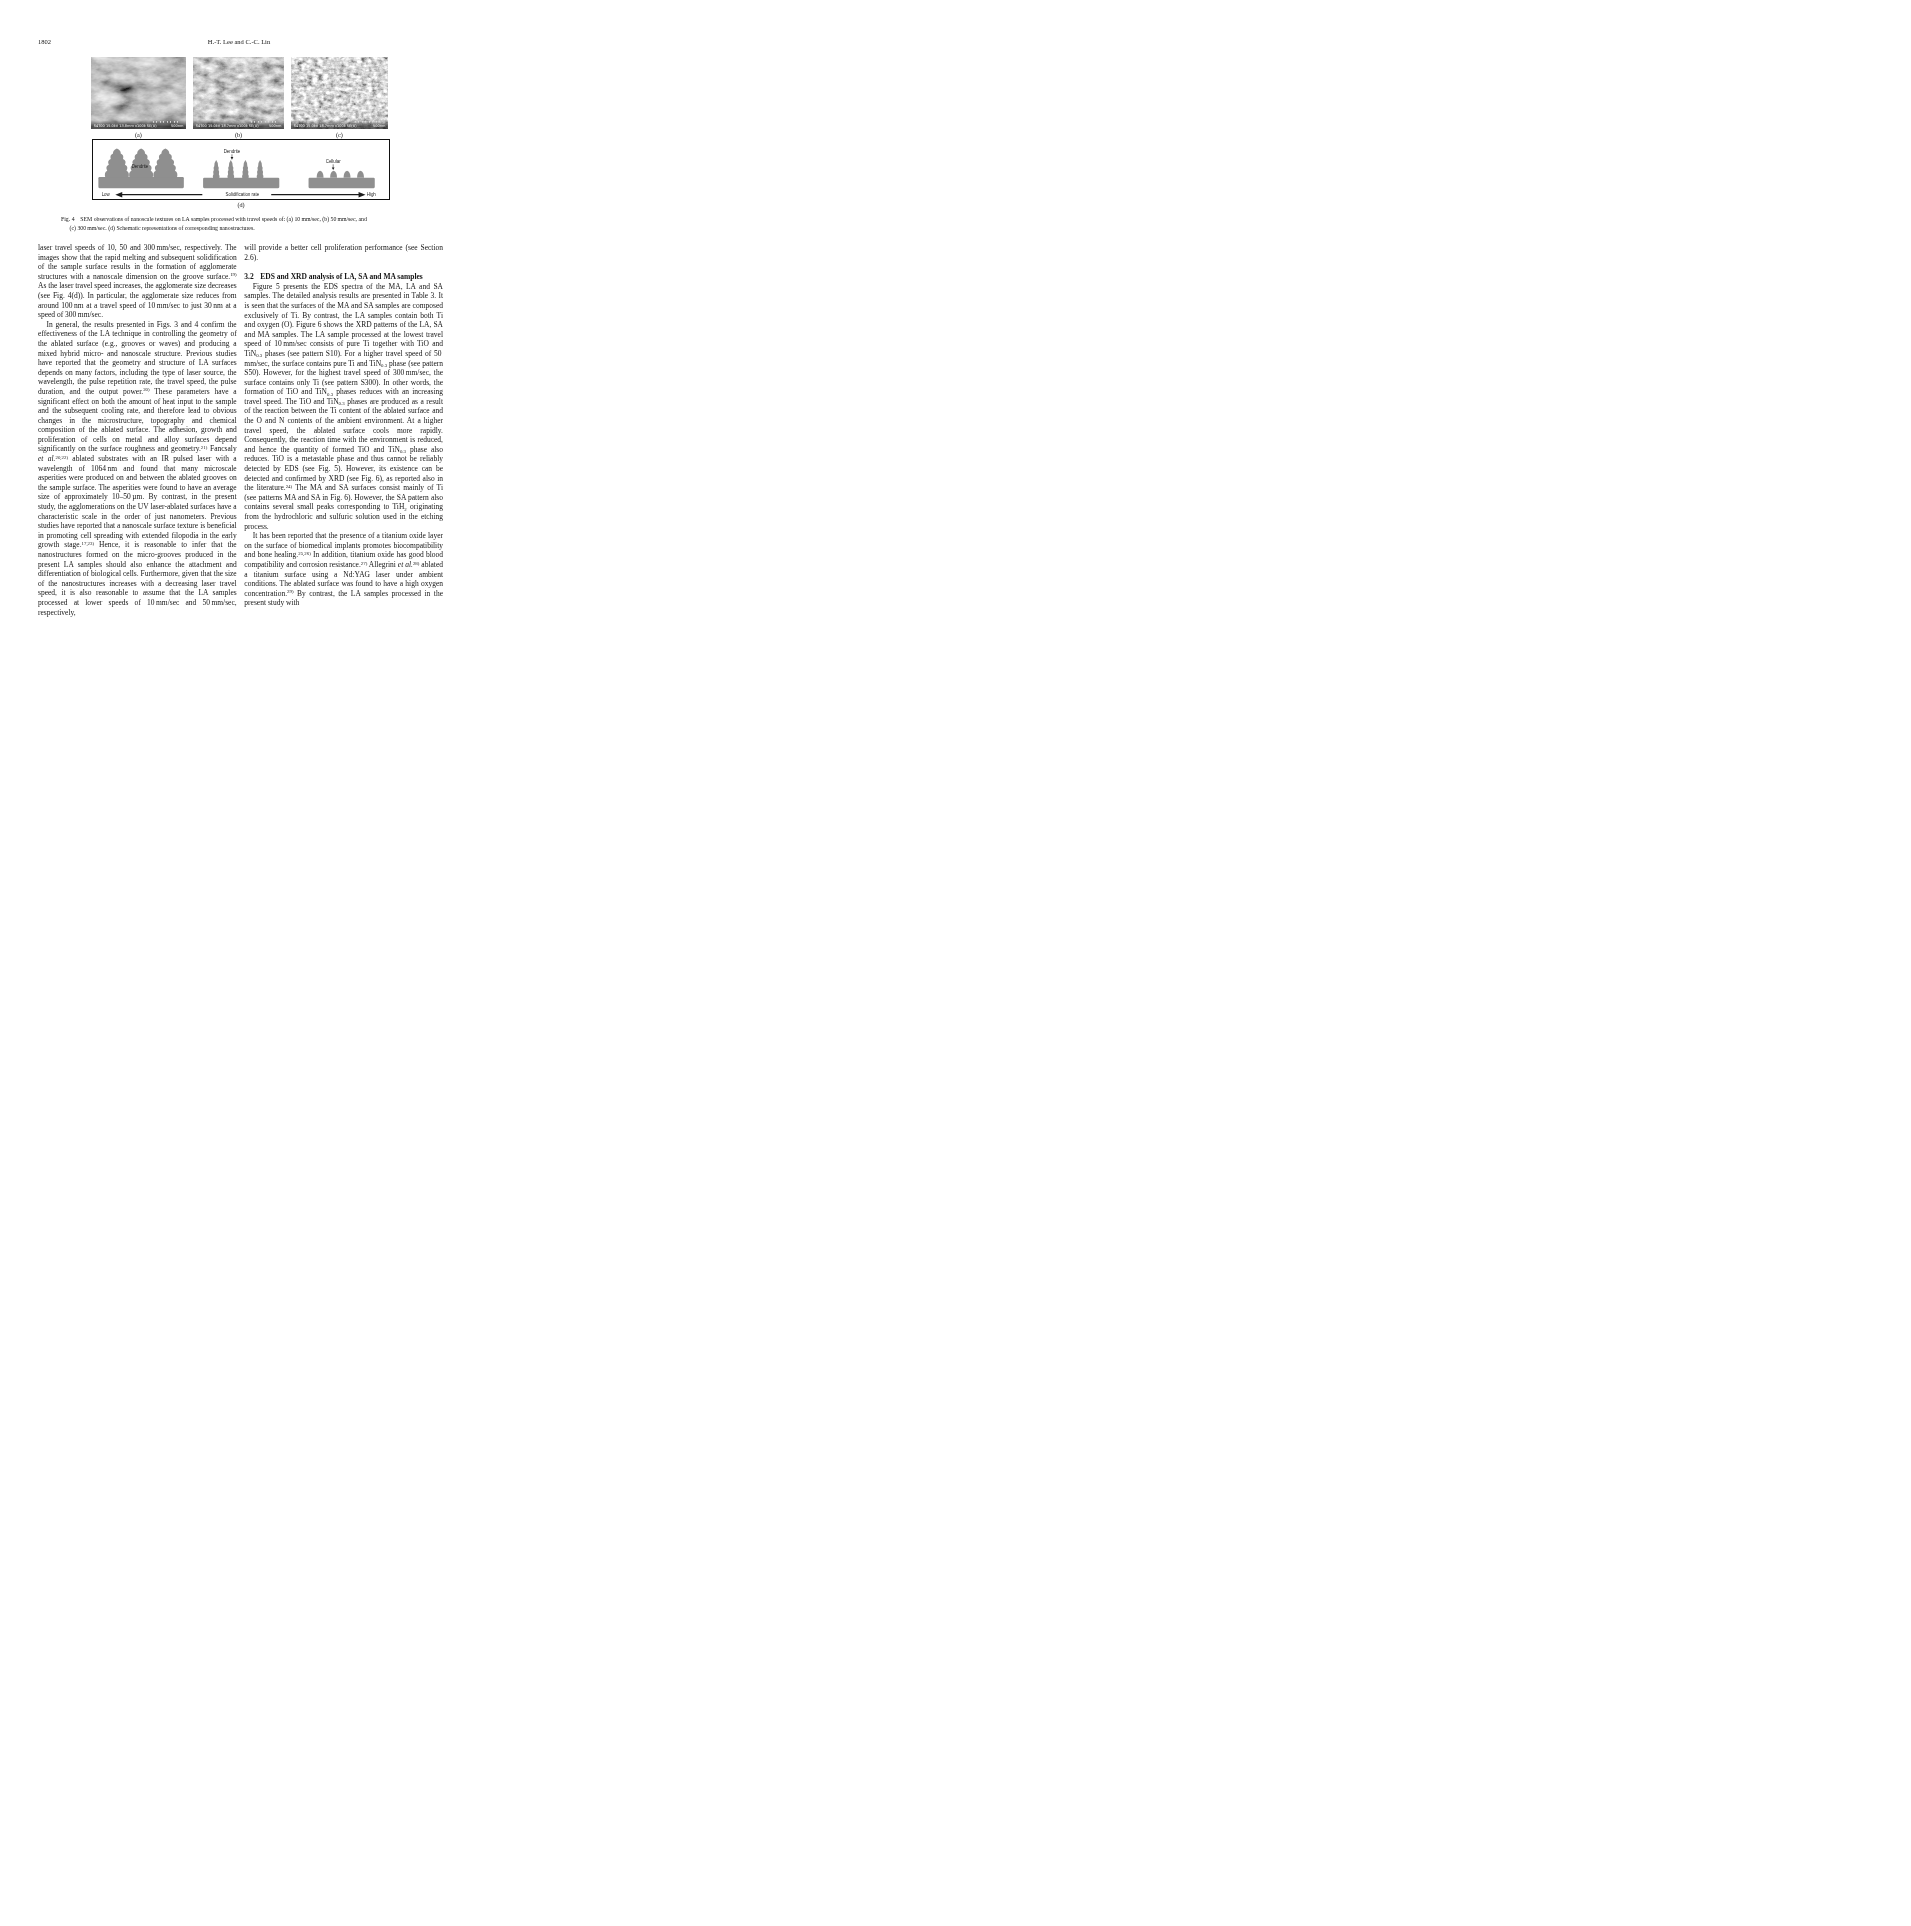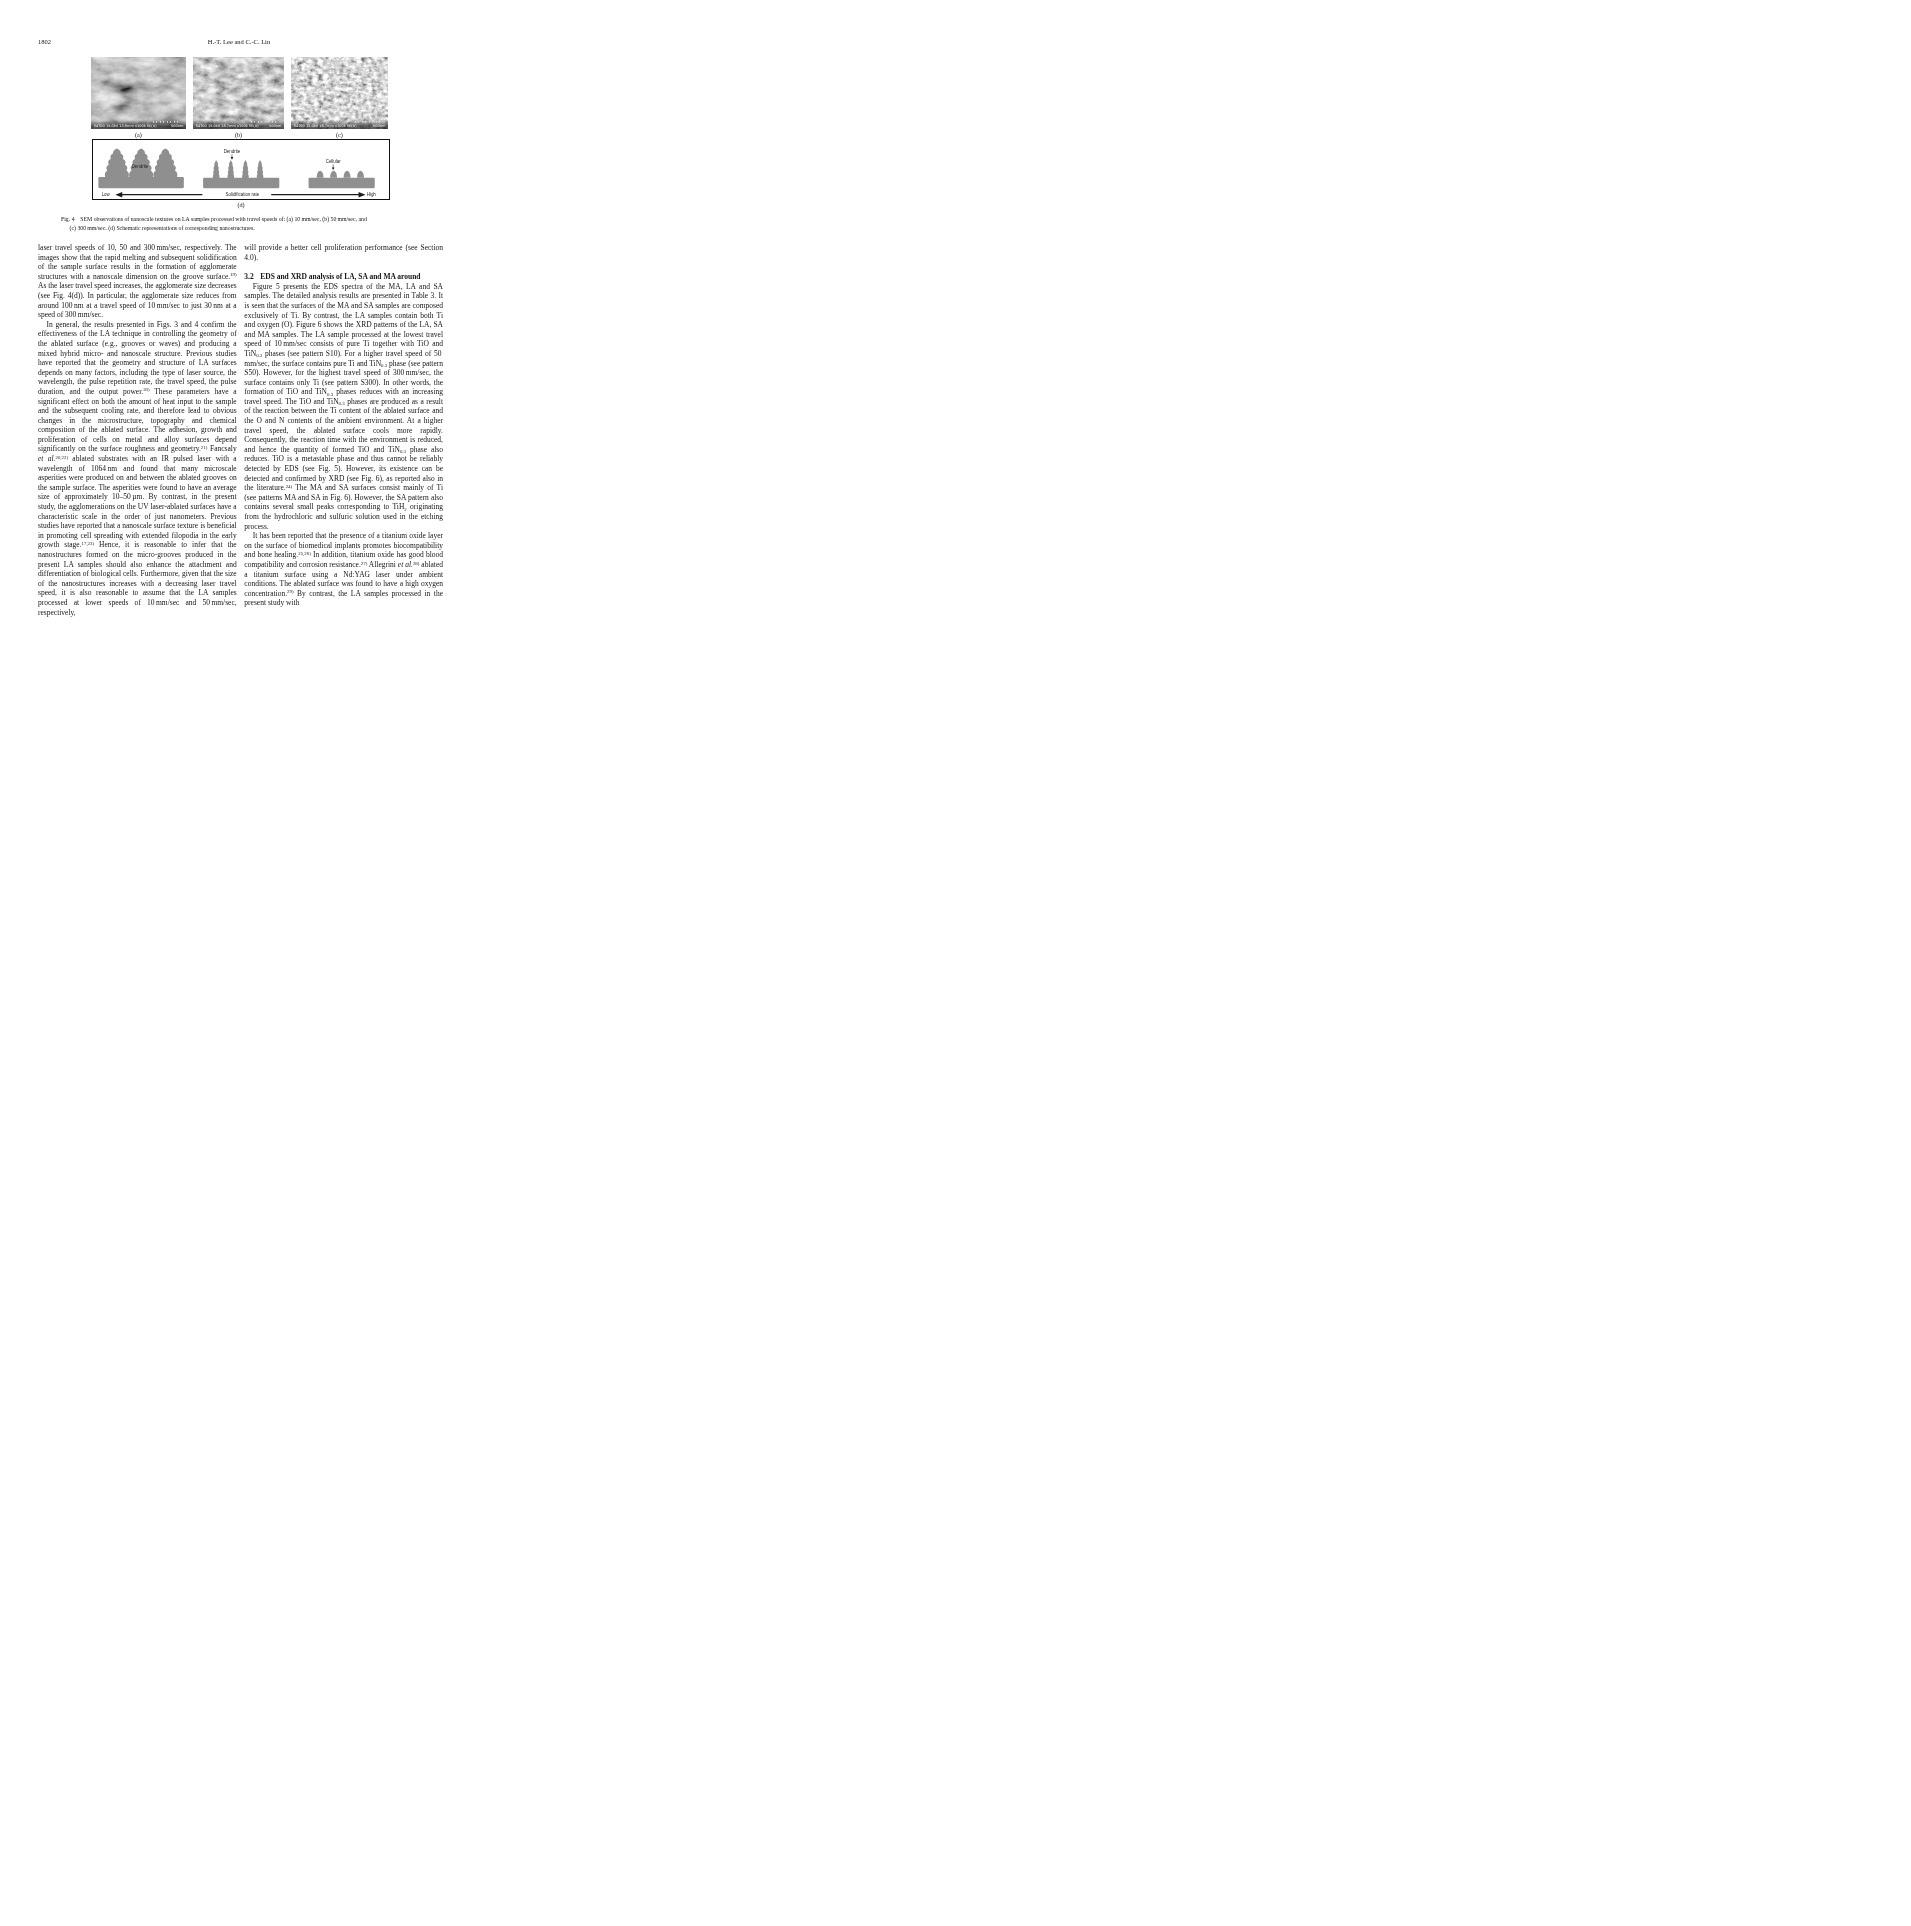--- a/index.html
+++ b/index.html
@@ -207,21 +207,21 @@
     <div class="cap1">Fig. 4  SEM observations of nanoscale textures on LA samples processed with travel speeds of: (a) 10 mm/sec, (b) 50 mm/sec, and</div>
     <div class="cap2">(c) 300 mm/sec. (d) Schematic representations of corresponding nanostructures.</div>
   </div>
 
   <div class="columns">
     <div class="col">
         <p class="body-p">laser travel speeds of 10, 50 and 300 mm/sec, respectively. The images show that the rapid melting and subsequent solidification of the sample surface results in the formation of agglomerate structures with a nanoscale dimension on the groove surface.<sup>19)</sup> As the laser travel speed increases, the agglomerate size decreases (see Fig. 4(d)). In particular, the agglomerate size reduces from around 100 nm at a travel speed of 10 mm/sec to just 30 nm at a speed of 300 mm/sec.</p>
         <p class="body-p indent">In general, the results presented in Figs. 3 and 4 confirm the effectiveness of the LA technique in controlling the geometry of the ablated surface (e.g., grooves or waves) and producing a mixed hybrid micro- and nanoscale structure. Previous studies have reported that the geometry and structure of LA surfaces depends on many factors, including the type of laser source, the wavelength, the pulse repetition rate, the travel speed, the pulse duration, and the output power.<sup>20)</sup> These parameters have a significant effect on both the amount of heat input to the sample and the subsequent cooling rate, and therefore lead to obvious changes in the microstructure, topography and chemical composition of the ablated surface. The adhesion, growth and proliferation of cells on metal and alloy surfaces depend significantly on the surface roughness and geometry.<sup>21)</sup> Fancsaly <em>et al.</em><sup>20,22)</sup> ablated substrates with an IR pulsed laser with a wavelength of 1064 nm and found that many microscale asperities were produced on and between the ablated grooves on the sample surface. The asperities were found to have an average size of approximately 10–50 µm. By contrast, in the present study, the agglomerations on the UV laser-ablated surfaces have a characteristic scale in the order of just nanometers. Previous studies have reported that a nanoscale surface texture is beneficial in promoting cell spreading with extended filopodia in the early growth stage.<sup>17,23)</sup> Hence, it is reasonable to infer that the nanostructures formed on the micro-grooves produced in the present LA samples should also enhance the attachment and differentiation of biological cells. Furthermore, given that the size of the nanostructures increases with a decreasing laser travel speed, it is also reasonable to assume that the LA samples processed at lower speeds of 10 mm/sec and 50 mm/sec, respectively,</p>
       </div>
     <div class="col">
-        <p class="body-p">will provide a better cell proliferation performance (see Section 4.0).</p>
-        <div class="sec-heading"><span class="sec-num">3.2</span><span>EDS and XRD analysis of LA, SA and MA around</span></div>
+        <p class="body-p">will provide a better cell proliferation performance (see Section 2.6).</p>
+        <div class="sec-heading"><span class="sec-num">3.2</span><span>EDS and XRD analysis of LA, SA and MA samples</span></div>
         <p class="body-p indent">Figure 5 presents the EDS spectra of the MA, LA and SA samples. The detailed analysis results are presented in Table 3. It is seen that the surfaces of the MA and SA samples are composed exclusively of Ti. By contrast, the LA samples contain both Ti and oxygen (O). Figure 6 shows the XRD patterns of the LA, SA and MA samples. The LA sample processed at the lowest travel speed of 10 mm/sec consists of pure Ti together with TiO and TiN<sub>0.3</sub> phases (see pattern S10). For a higher travel speed of 50 mm/sec, the surface contains pure Ti and TiN<sub>0.3</sub> phase (see pattern S50). However, for the highest travel speed of 300 mm/sec, the surface contains only Ti (see pattern S300). In other words, the formation of TiO and TiN<sub>0.3</sub> phases reduces with an increasing travel speed. The TiO and TiN<sub>0.3</sub> phases are produced as a result of the reaction between the Ti content of the ablated surface and the O and N contents of the ambient environment. At a higher travel speed, the ablated surface cools more rapidly. Consequently, the reaction time with the environment is reduced, and hence the quantity of formed TiO and TiN<sub>0.3</sub> phase also reduces. TiO is a metastable phase and thus cannot be reliably detected by EDS (see Fig. 5). However, its existence can be detected and confirmed by XRD (see Fig. 6), as reported also in the literature.<sup>24)</sup> The MA and SA surfaces consist mainly of Ti (see patterns MA and SA in Fig. 6). However, the SA pattern also contains several small peaks corresponding to TiH<sub>2</sub> originating from the hydrochloric and sulfuric solution used in the etching process.</p>
         <p class="body-p indent">It has been reported that the presence of a titanium oxide layer on the surface of biomedical implants promotes biocompatibility and bone healing.<sup>25,26)</sup> In addition, titanium oxide has good blood compatibility and corrosion resistance.<sup>27)</sup> Allegrini <em>et al.</em><sup>28)</sup> ablated a titanium surface using a Nd:YAG laser under ambient conditions. The ablated surface was found to have a high oxygen concentration.<sup>29)</sup> By contrast, the LA samples processed in the present study with</p>
       </div>
   </div>
 
 </div>
 
 
 </body></html>

